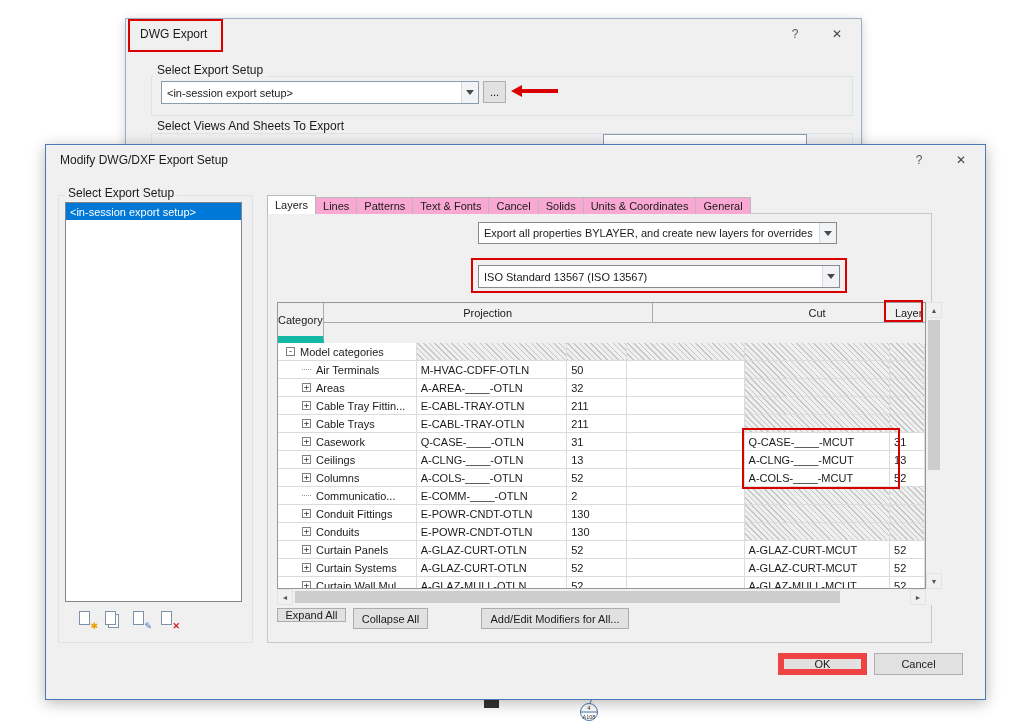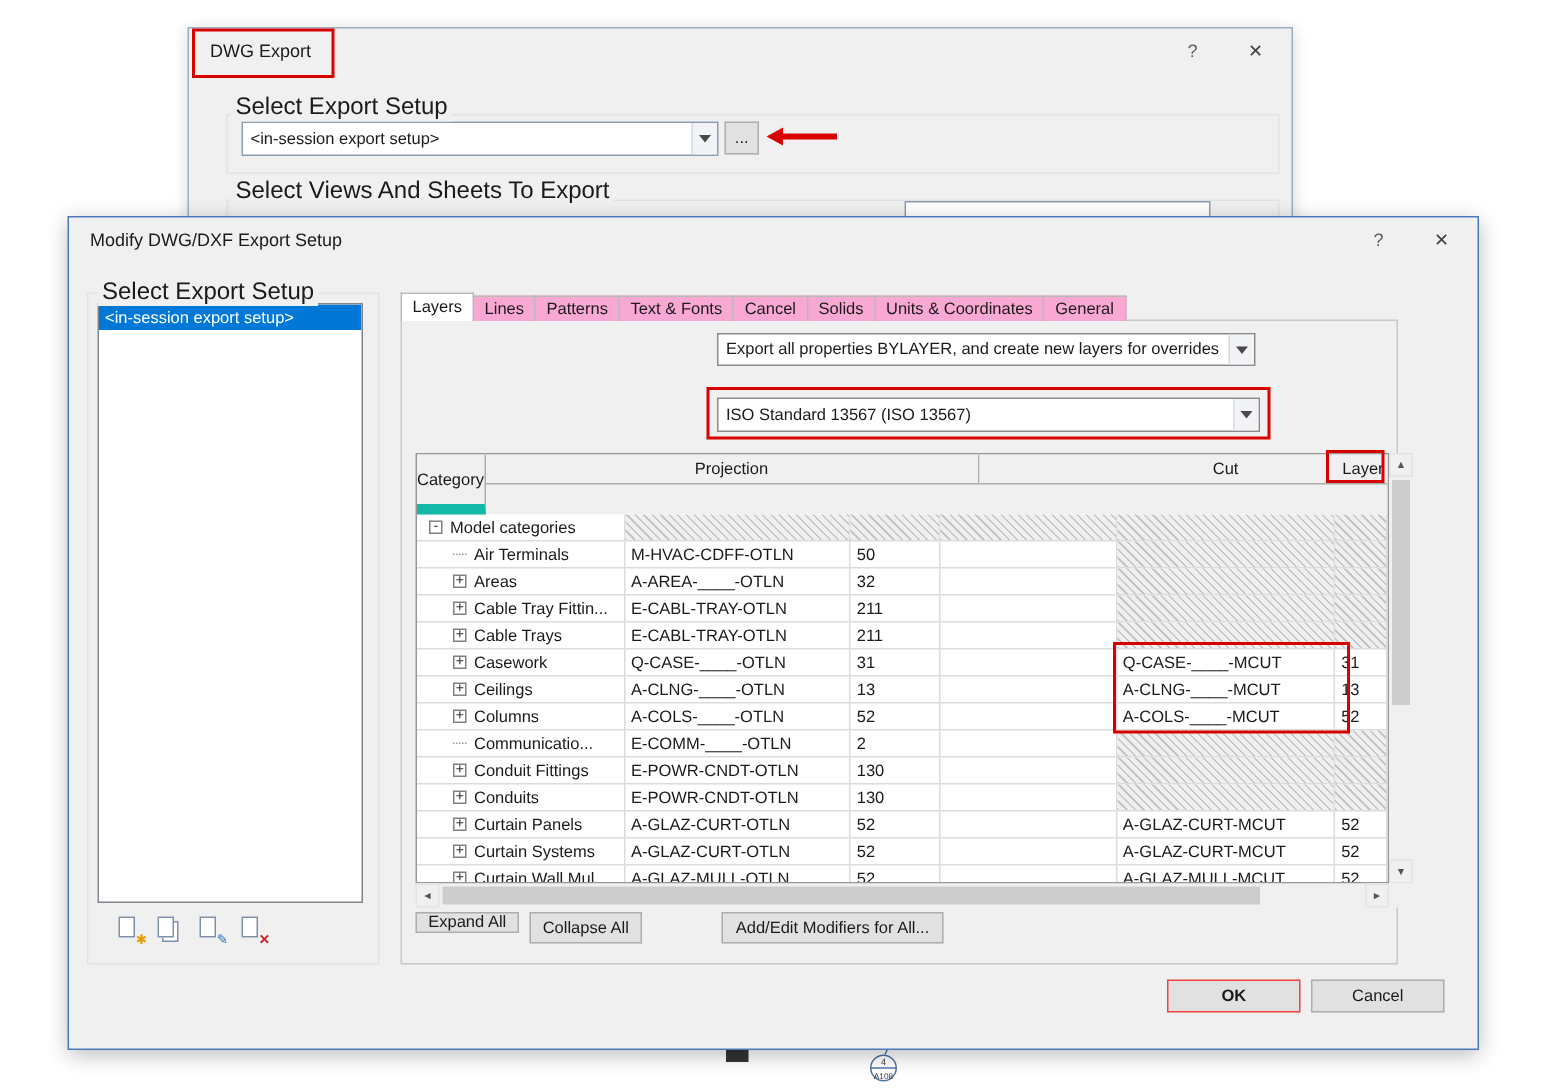--- a/index.html
+++ b/index.html
@@ -9,34 +9,34 @@
 
   
   .dlg { position:absolute; background:#f0f0f0; }
   .bg-dlg { left:125px; top:18px; width:737px; height:640px; border:1px solid #9bb0c4; box-shadow:0 2px 10px rgba(0,0,0,.18); z-index:1; }
   .fg-dlg { left:45px; top:144px; width:941px; height:556px; border:1px solid #4a79b8; box-shadow:0 3px 14px rgba(0,0,0,.28); z-index:10; }
   .titlebar { position:absolute; left:0; top:0; right:0; height:30px; display:flex; align-items:center; }
   .dlg-title { font-size:12px; padding-left:14px; white-space:nowrap; }
   .cap-btn { position:absolute; top:8px; width:20px; height:16px; text-align:center; font-size:12px; color:#5a5a5a; cursor:default; }
   .cap-help { right:56px; }
   .cap-close { right:14px; color:#444; }
-  .grp-label { position:absolute; font-size:16px; white-space:nowrap; background:#f0f0f0; padding:0 3px; z-index:2; }
+  .grp-label { position:absolute; font-size:12px; white-space:nowrap; background:#f0f0f0; padding:0 3px; z-index:2; }
   .grp-box { position:absolute; border:1px solid #dfe3e8; z-index:1; }
   .lbl { position:absolute; font-size:12px; white-space:nowrap; }
 
   
   .combo { position:absolute; background:#fff; border:1px solid #8a9cb0; display:flex; align-items:stretch; overflow:hidden; }
   .combo .txt { flex:1; font-size:11px; padding:0 5px; display:flex; align-items:center; white-space:nowrap; overflow:hidden; }
   .combo .arw { width:17px; display:flex; align-items:center; justify-content:center; border-left:1px solid #d5dbe2; background:#f1f3f6; }
   .tri { width:0; height:0; border-left:4px solid transparent; border-right:4px solid transparent; border-top:5px solid #4a4a4a; }
   .fg-dlg .combo { border-color:#8a8a8a; }
 
   
   .btn { position:absolute; background:#e1e1e1; border:1px solid #adadad; font-size:11px; display:flex; align-items:center; justify-content:center; white-space:nowrap; cursor:default; }
-  .btn.default { border:1px solid #ef4444;font-weight:bold; }
+  .btn.default { border:6px solid #ef4444; }
 
   
   .listbox { position:absolute; background:#fff; border:1px solid #82868c; overflow:hidden; }
   .list-item { height:17px; font-size:11px; padding-left:4px; display:flex; align-items:center; white-space:nowrap; overflow:hidden; }
   .list-item.selected { background:var(--sel,#0078d7); color:#fff; }
   .icobtn { position:absolute; width:20px; height:20px; }
   .page { position:absolute; left:2px; top:2px; width:11px; height:14px; background:#fff; border:1px solid #8090a8; }
   .page.dup { box-shadow:3px 3px 0 -1px #fff, 3px 3px 0 0 #8090a8; }
   .mark { position:absolute; right:-1px; bottom:-2px; font-size:9px; line-height:9px; }
   .gold { color:#e8a000; } .blue { color:#2e6fc0; } .red { color:#cc2020; font-weight:bold; }

